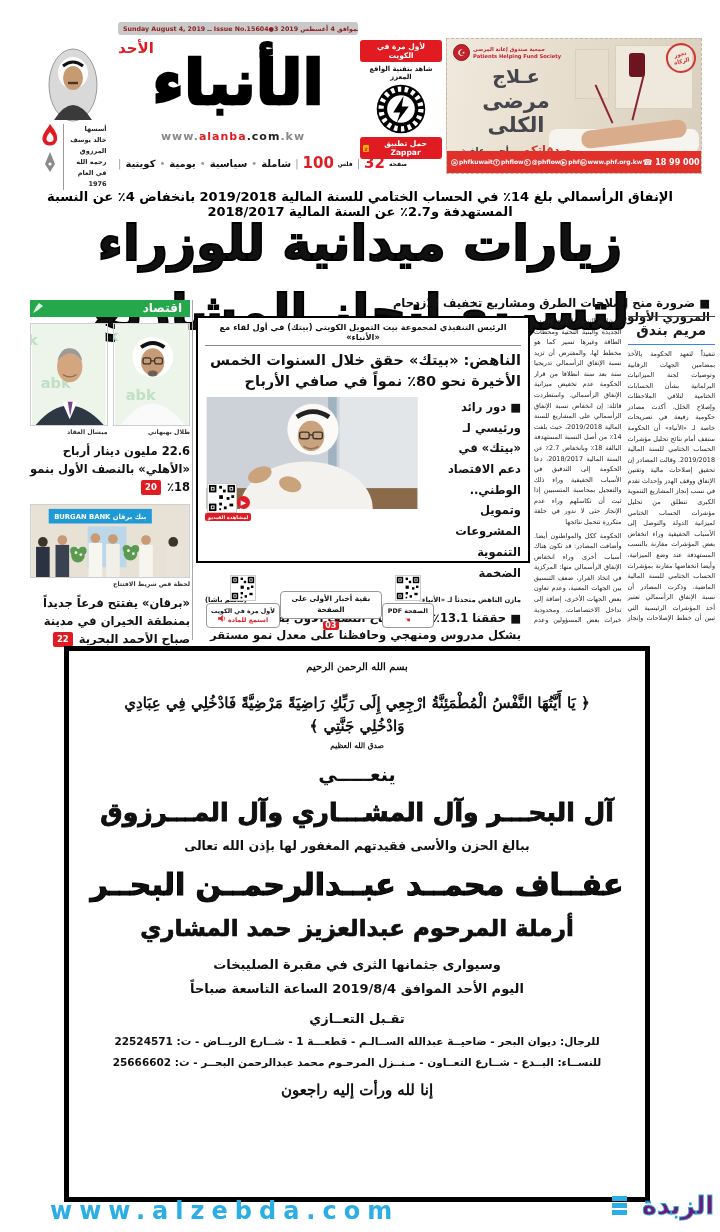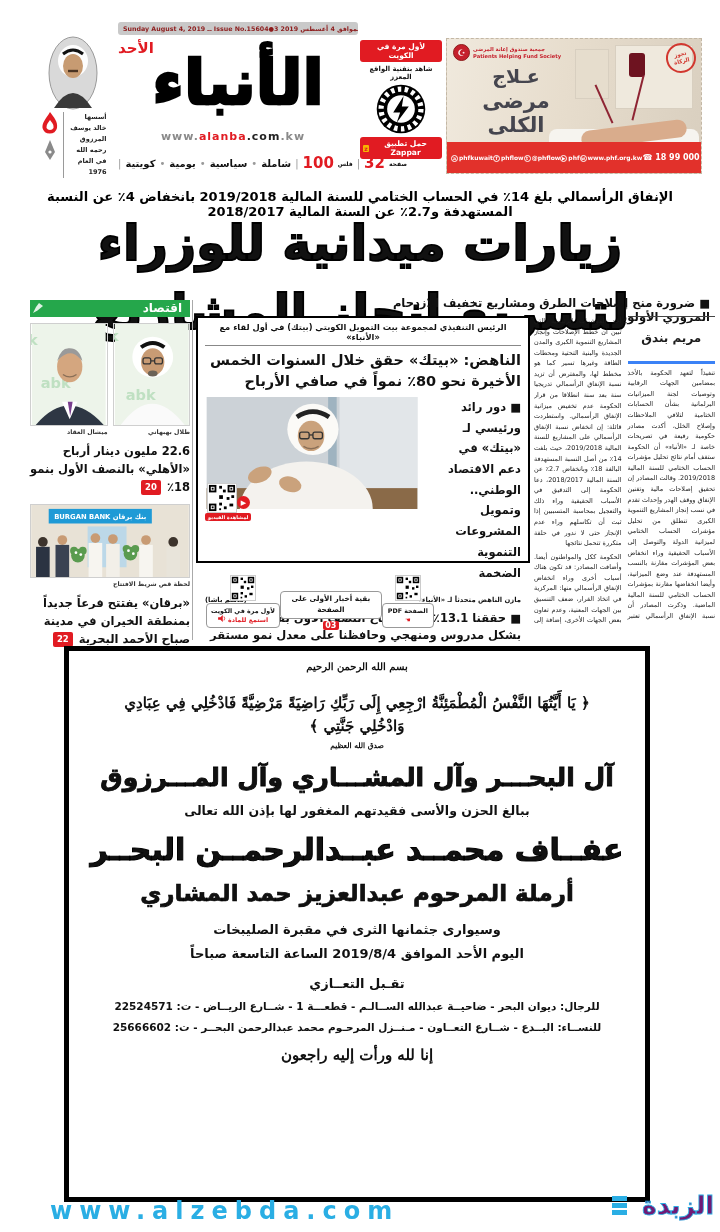--- a/index.html
+++ b/index.html
@@ -2,21 +2,21 @@
 <html lang="ar"><head>
 <meta charset="utf-8">
 <style>
   * { margin:0; padding:0; box-sizing:border-box; }
   html,body { background:#fff; }
   body { width:720px; height:1232px; font-family:"DejaVu Sans",sans-serif; color:#111; }
   .page { position:relative; width:720px; height:1232px; background:#fff; overflow:hidden; direction:rtl; }
   .abs { position:absolute; }
 
   
-  #founder { left:30px; top:36px; width:86px; height:142px; }
+  #founder { left:30px; top:48px; width:86px; height:142px; }
   .portrait { width:50px; height:74px; margin:0 auto; display:block; }
   .f-row { display:flex; direction:rtl; justify-content:center; margin-top:2px; gap:3px; }
   .f-text { width:40px; font-size:6.5px; font-weight:bold; line-height:1.7; text-align:right; color:#222; }
   .f-line { width:1px; background:#9a9a9a; }
   .f-glyphs { width:20px; display:flex; flex-direction:column; align-items:center; gap:2px; }
 
   #centerhead { left:118px; top:22px; width:240px; height:158px; }
   .datestrip { height:13px; background:#c9c9c9; border-radius:3px; font-size:6.3px; font-weight:bold;
                color:#8d1b1b; direction:ltr; display:flex; align-items:center; justify-content:space-between;
                padding:0 5px; white-space:nowrap; overflow:hidden; }
@@ -53,38 +53,38 @@
                     color:#fff; font-size:9px; display:flex; align-items:center; justify-content:center; }
   .ad-logo-txt { font-size:5.2px; font-weight:bold; color:#c5202c; line-height:1.3; text-align:left; }
   .stamp { position:absolute; right:5px; top:4px; width:30px; height:30px; border:2px solid #d2372f; border-radius:50%;
            color:#d2372f; font-size:5.5px; font-weight:bold; display:flex; align-items:center; justify-content:center;
            text-align:center; transform:rotate(-14deg); line-height:1.2; }
   .ad-title { position:absolute; left:10px; top:26px; width:118px; text-align:center; color:#45454e; }
   .ad-t1 { font-size:19px; font-weight:bold; letter-spacing:2px; }
   .ad-t2 { font-size:21px; font-weight:bold; margin-top:2px; }
   .ad-sub { margin-top:6px; font-size:9px; font-weight:bold; color:#3d3d45; }
   .ad-sub .red { color:#d2372f; font-size:11.5px; }
-  .ad-strip { position:absolute; left:0; right:0; bottom:0; height:31px; background:#e2312b; color:#fff;
+  .ad-strip { position:absolute; left:0; right:0; bottom:0; height:22px; background:#e2312b; color:#fff;
               display:flex; direction:ltr; align-items:center; justify-content:space-around; font-size:6px;
               font-weight:bold; padding:0 4px; white-space:nowrap; }
   .sic { display:inline-flex; width:7px; height:7px; border:1px solid #fff; border-radius:50%; font-size:4.5px;
          align-items:center; justify-content:center; margin-right:1px; }
   .ad-phone { font-size:8px; }
 
   
   .strap { left:24px; top:189px; width:672px; text-align:center; font-size:13px; font-weight:bold; color:#000; }
   .mainhead { left:12px; top:210px; width:696px; text-align:center; font-size:49px; font-weight:bold;
               -webkit-text-stroke:1.8px #000; line-height:1.4; }
   .kicker { top:296px; right:10px; width:330px; text-align:right; font-size:11.5px; font-weight:bold; }
 
   
   .leadcols { top:316px; left:534px; width:181px; height:312px; column-count:2; column-gap:6px;
               column-fill:auto; font-size:6.45px; line-height:1.64; text-align:justify; overflow:hidden; color:#1c1c1c; }
-  .byline { font-size:12px; font-weight:bold; text-align:center; border-top:1px solid #444;
-            border-bottom:3px solid #3b82f6; padding:12px 0; margin-bottom:4px; }
+  .byline { font-size:14px; font-weight:bold; text-align:center; border-top:1px solid #444;
+            border-bottom:1px solid #3b82f6; padding:2px 0; margin-bottom:4px; }
   .leadcols p { margin-bottom:3px; }
 
   
   .kfh { top:316px; left:196px; width:334px; height:247px; border:2px solid #000; padding:4px 7px; background:#fff; }
   .kfh-kicker { font-size:8.3px; font-weight:bold; text-align:center; border-bottom:1px solid #888;
                 padding-bottom:3px; margin-bottom:4px; }
   .kfh-head { font-size:14.5px; font-weight:bold; text-align:right; line-height:1.45; }
   .kfh-mid { display:flex; gap:14px; margin-top:5px; }
   .kfh-b1 { width:96px; font-size:11.5px; font-weight:bold; line-height:1.8; text-align:right; }
   .kfh-photo { position:relative; width:214px; height:112px; flex:none; }
@@ -474,20 +474,21 @@
           </svg>
         </div>
       </div>
     </div>
   </div>
 
   <section class="abs obit">
     <div class="ob-bism serif">بسم الله الرحمن الرحيم</div>
     <div class="ob-verse serif">﴿ يَا أَيَّتُهَا النَّفْسُ الْمُطْمَئِنَّةُ ارْجِعِي إِلَى رَبِّكِ رَاضِيَةً مَرْضِيَّةً فَادْخُلِي فِي عِبَادِي وَادْخُلِي جَنَّتِي ﴾</div>
     <div class="ob-sadaq serif">صدق الله العظيم</div>
+    <div class="ob-announce">ينعـــــي</div>
     <div class="ob-families">آل البحـــر وآل المشـــاري وآل المـــرزوق</div>
     <div class="ob-grief">ببالغ الحزن والأسى فقيدتهم المغفور لها بإذن الله تعالى</div>
     <div class="ob-name">عفــاف محمــد عبــدالرحمــن البحــر</div>
     <div class="ob-widow">أرملة المرحوم عبدالعزيز حمد المشاري</div>
     <div class="ob-burial">وسيوارى جثمانها الثرى في مقبرة الصليبخات</div>
     <div class="ob-date">اليوم الأحد الموافق 2019/8/4 الساعة التاسعة صباحاً</div>
     <div class="ob-cond">تقـبل التعــازي</div>
     <div class="ob-line">للرجال: ديوان البحر - ضاحيــة عبدالله الســالـم - قطعـــة 1 - شــارع الريــاض - ت: 22524571</div>
     <div class="ob-line">للنســاء: البــدع - شــارع التعــاون - مـنــزل المرحـوم محمد عبدالرحمن البحــر - ت: 25666602</div>
     <div class="ob-close serif">إنا لله ورأت إليه راجعون</div>

